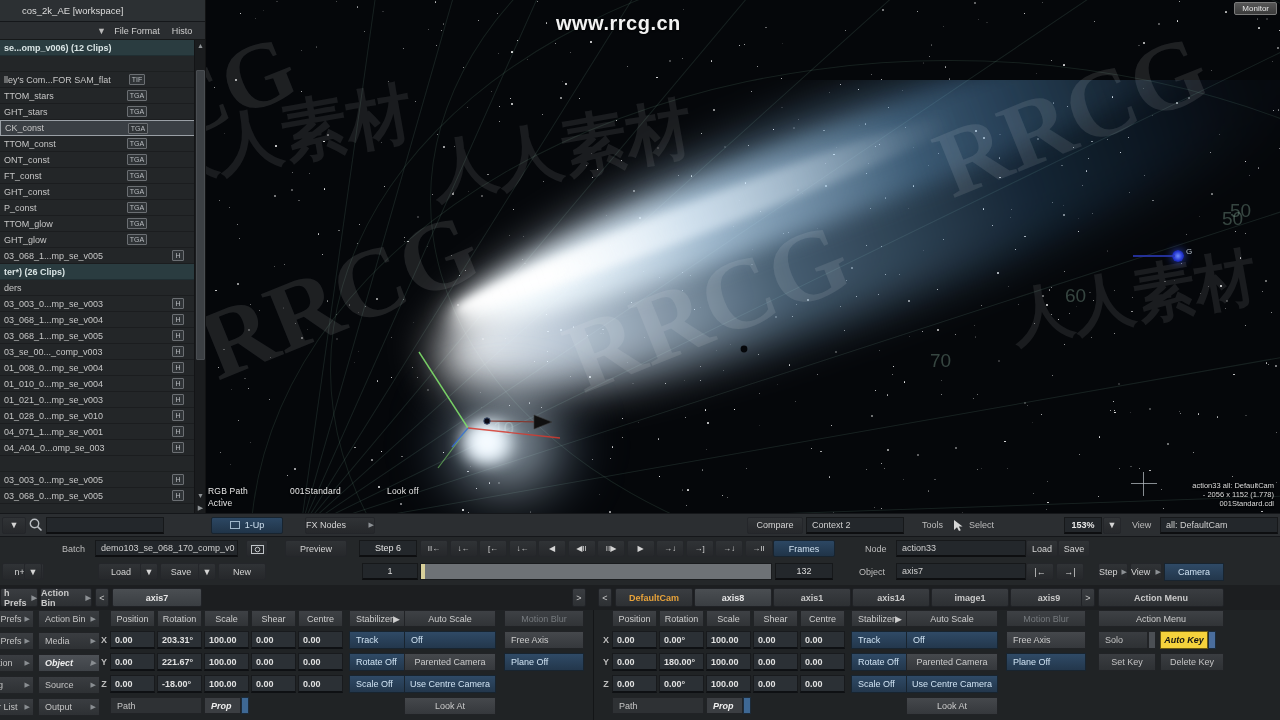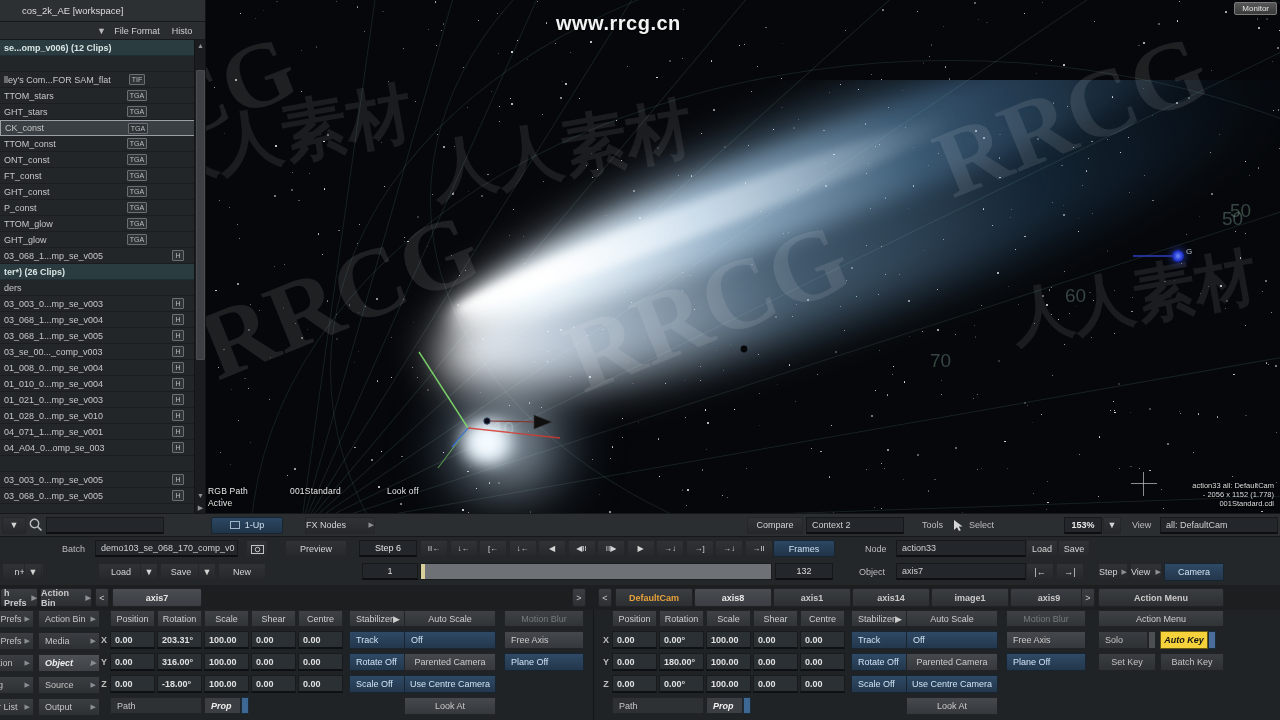--- a/index.html
+++ b/index.html
@@ -1297,21 +1297,21 @@
         </div>
         <div class="axlbl" style="position:absolute;left:99px;top:25px;">X</div>
         <div class="numfield" style="position:absolute;left:110px;top:21px;width:45px;">0.00</div>
         <div class="numfield" style="position:absolute;left:157px;top:21px;width:45px;">203.31°</div>
         <div class="numfield" style="position:absolute;left:204px;top:21px;width:45px;">100.00</div>
         <div class="numfield" style="position:absolute;left:251px;top:21px;width:45px;">0.00</div>
         <div class="numfield" style="position:absolute;left:298px;top:21px;width:45px;">0.00</div>
         <div class="toggle" style="position:absolute;left:349px;top:21px;width:74px;justify-content:flex-start;padding-left:6px;">Track</div>
         <div class="axlbl" style="position:absolute;left:99px;top:47px;">Y</div>
         <div class="numfield" style="position:absolute;left:110px;top:43px;width:45px;">0.00</div>
-        <div class="numfield" style="position:absolute;left:157px;top:43px;width:45px;">316.00°</div>
+        <div class="numfield" style="position:absolute;left:157px;top:43px;width:45px;">221.67°</div>
         <div class="numfield" style="position:absolute;left:204px;top:43px;width:45px;">100.00</div>
         <div class="numfield" style="position:absolute;left:251px;top:43px;width:45px;">0.00</div>
         <div class="numfield" style="position:absolute;left:298px;top:43px;width:45px;">0.00</div>
         <div class="toggle" style="position:absolute;left:349px;top:43px;width:74px;justify-content:flex-start;padding-left:6px;">Rotate Off</div>
         <div class="axlbl" style="position:absolute;left:99px;top:69px;">Z</div>
         <div class="numfield" style="position:absolute;left:110px;top:65px;width:45px;">0.00</div>
         <div class="numfield" style="position:absolute;left:157px;top:65px;width:45px;">-18.00°</div>
         <div class="numfield" style="position:absolute;left:204px;top:65px;width:45px;">100.00</div>
         <div class="numfield" style="position:absolute;left:251px;top:65px;width:45px;">0.00</div>
         <div class="numfield" style="position:absolute;left:298px;top:65px;width:45px;">0.00</div>
@@ -1398,18 +1398,18 @@
     <div class="menubtn" style="position:absolute; left:1098px; top:21px; width:50px;">
       <span>Solo</span>
     </div>
     <div style="position:absolute; left:1148px; top:21px; width:8px; height:18px; background:#4b4f54; border:1px solid #212326;"></div>
     <div class="yellowkey" style="position:absolute; left:1160px; top:21px; width:48px;">Auto Key</div>
     <div style="position:absolute; left:1208px; top:21px; width:8px; height:18px; background:#4a6d9c; border:1px solid #1c2b3a;"></div>
     <div class="menubtn" style="position:absolute; left:1098px; top:43px; width:58px; justify-content:center; padding-left:0;">
       <span style="margin:auto">Set Key</span>
     </div>
     <div class="menubtn" style="position:absolute; left:1160px; top:43px; width:64px; justify-content:center; padding-left:0;">
-      <span style="margin:auto">Batch Key</span>
+      <span style="margin:auto">Delete Key</span>
     </div>
   <div class="colhdr" style="position: absolute; left: 1098px; top: 0px; width: 126px;">Action Menu</div>
     </div>
 
 </div>
 
 </body></html>

